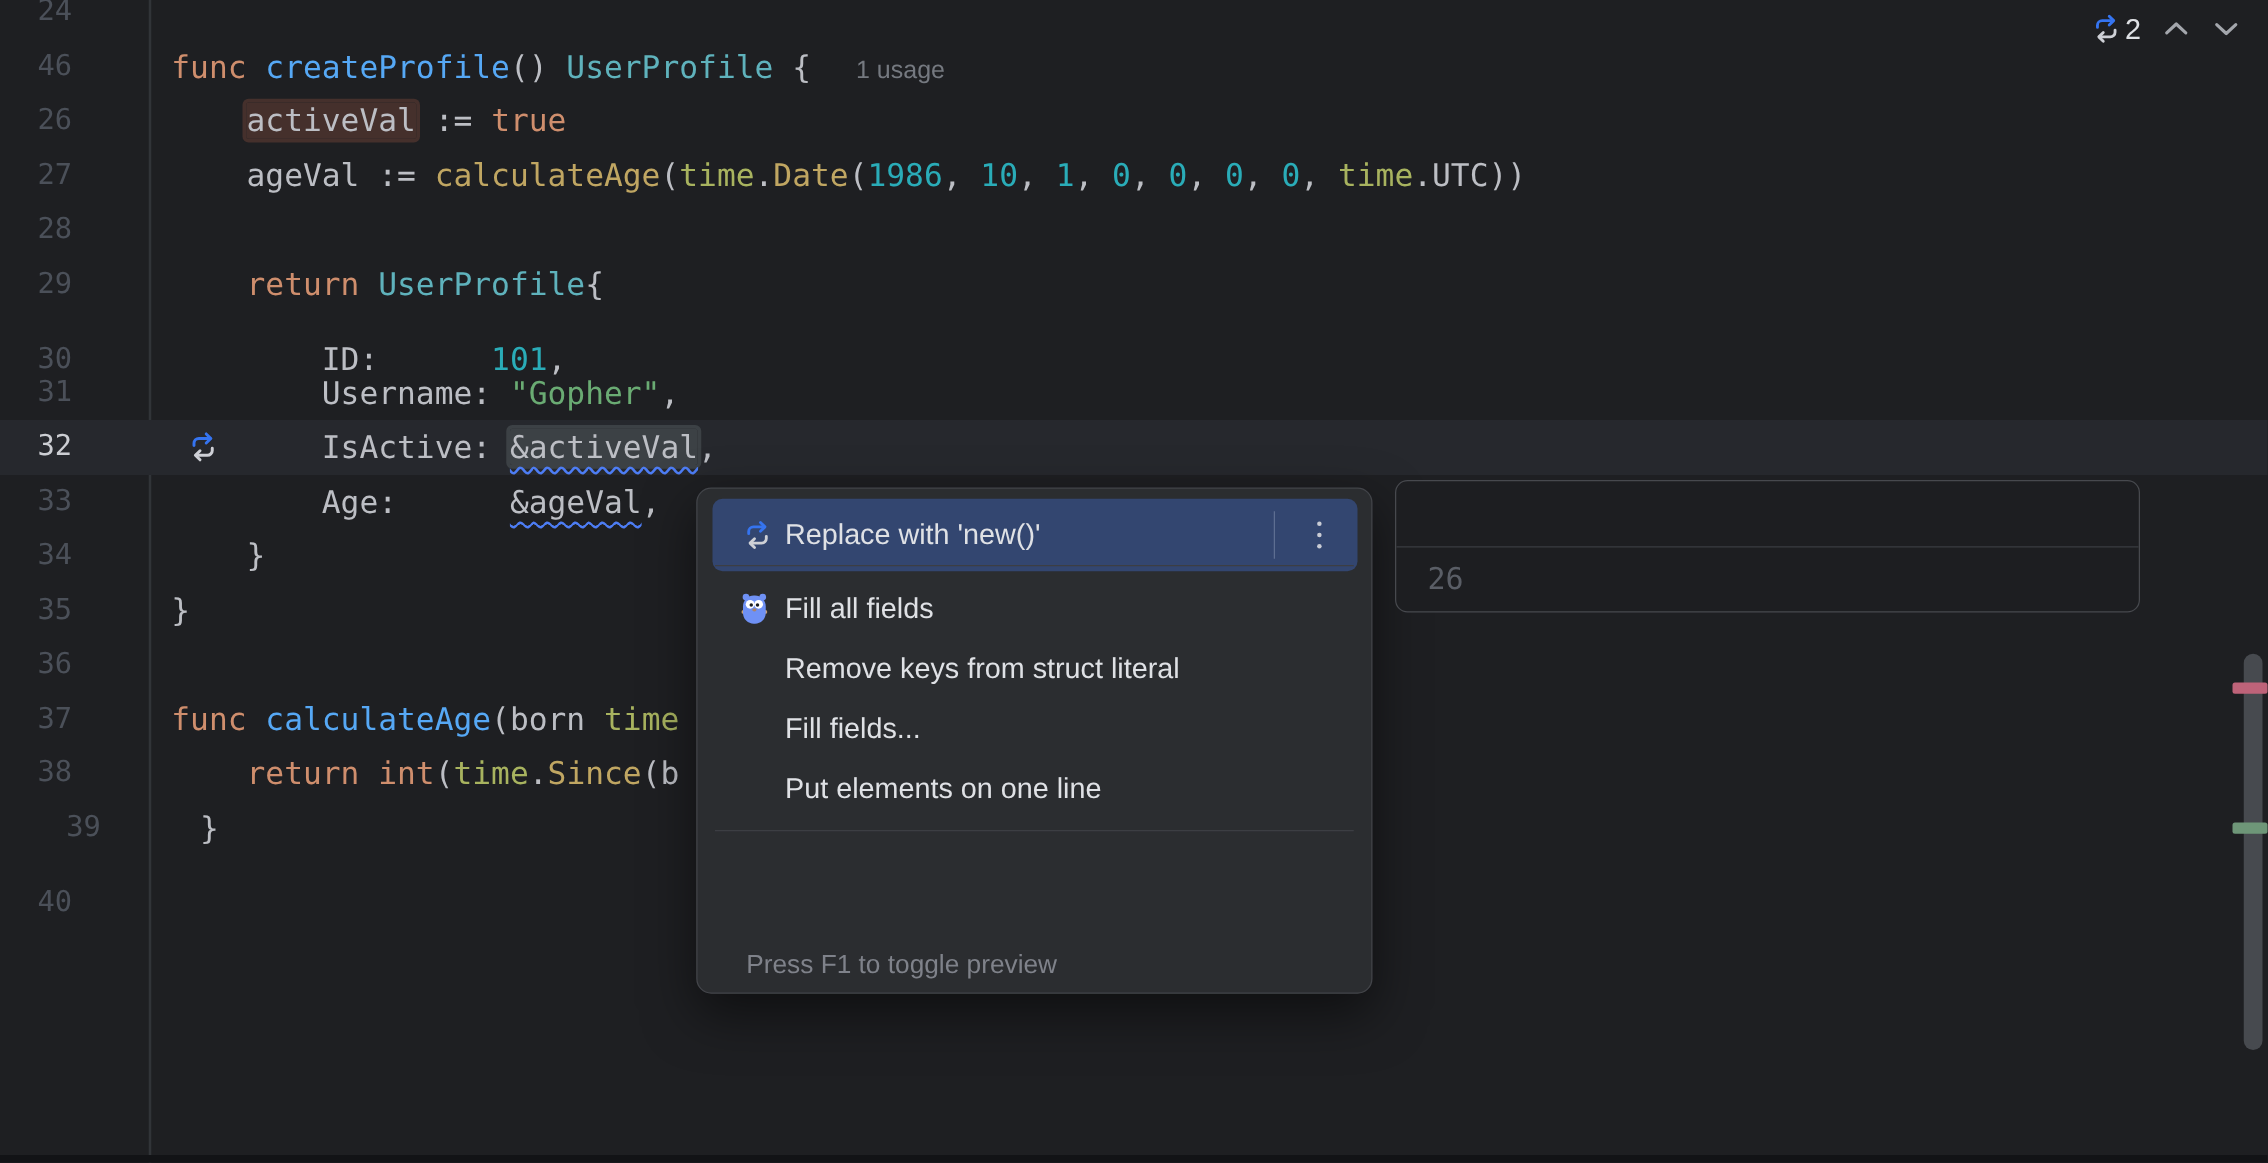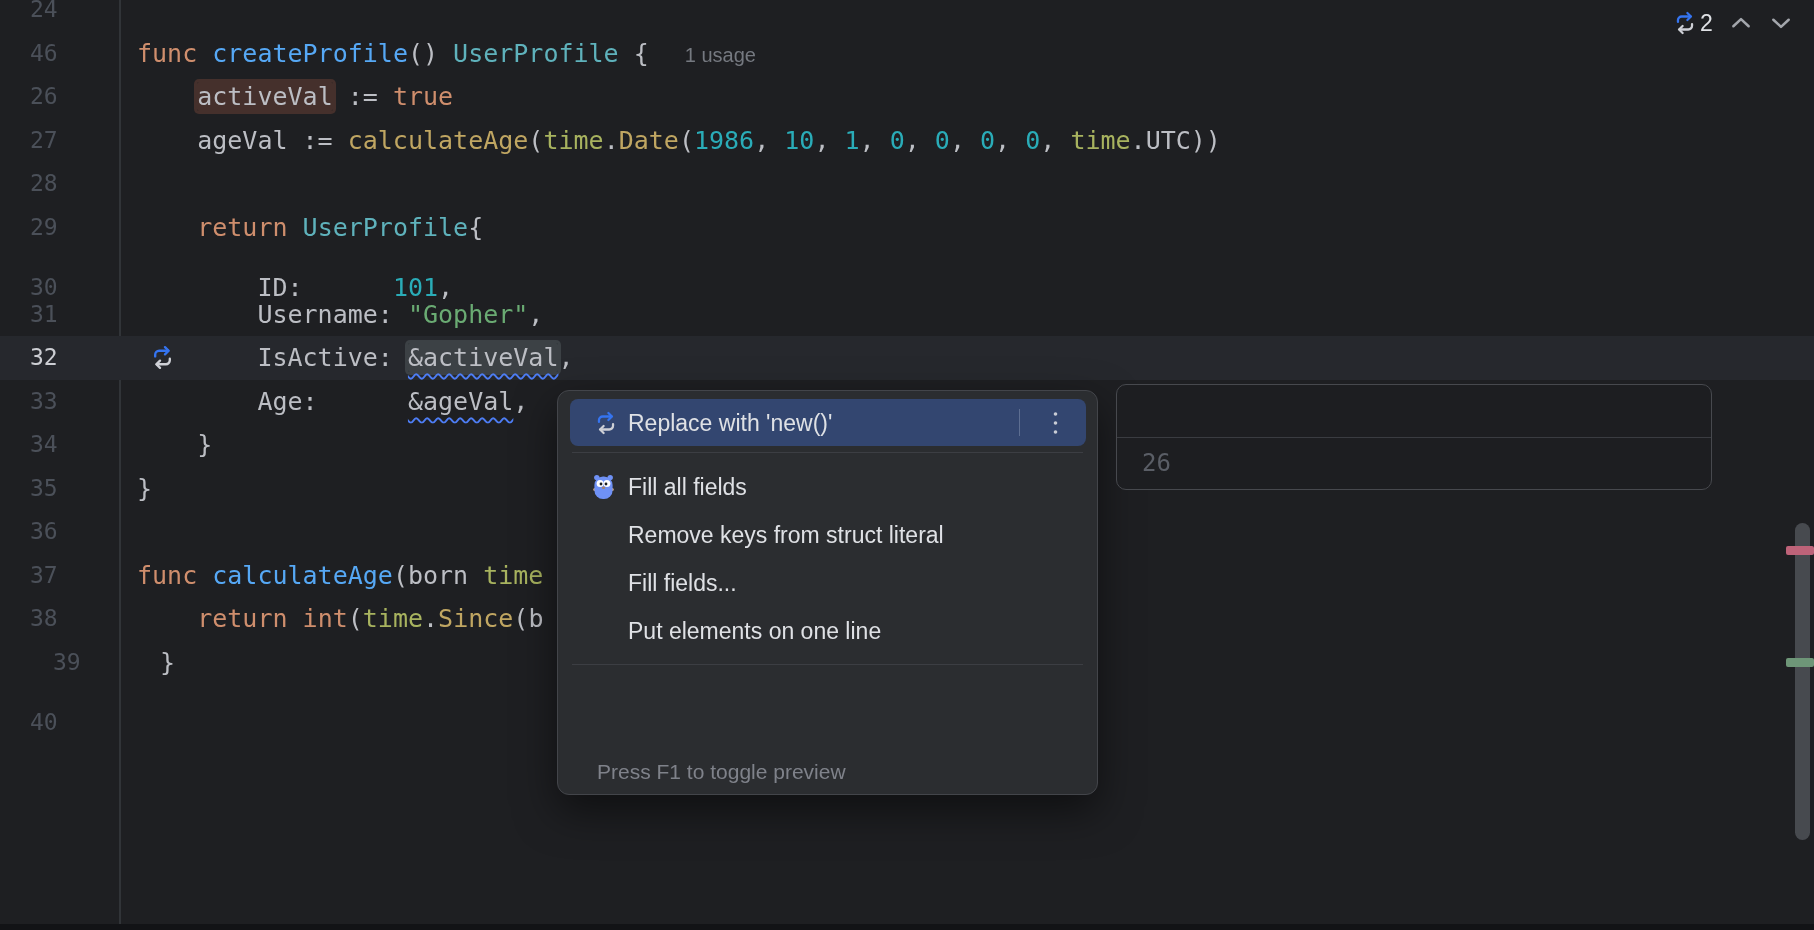--- a/index.html
+++ b/index.html
@@ -20,21 +20,21 @@
   .box-gray{background:var(--boxGray);box-shadow:0 0 0 3px var(--boxGray);border-radius:2px;text-align:center;}
   .wavy{text-decoration:underline;text-decoration-style:wavy;text-decoration-color:var(--wavy);text-decoration-thickness:1.6px;text-underline-offset:7px;}
   .hint{font-family:"Liberation Sans",sans-serif;font-size:20px;color:var(--hintCol);margin-left:36px;}
   #intention-gutter-icon{position:absolute;left:149px;top:344px;width:27px;height:27px;z-index:2;}
 
   
   #intention-popup{position:absolute;left:557px;top:390px;width:541px;height:405px;background:var(--popupBg);
     border:1px solid var(--popupBorder);border-radius:12px;z-index:5;box-shadow:0 16px 42px rgba(0,0,0,.5);}
   .menu-item{position:absolute;left:0;right:0;height:48px;}
   .menu-label{position:absolute;left:70px;top:50%;transform:translateY(-50%);font-family:"Liberation Sans",sans-serif;font-size:23px;color:var(--menuText);white-space:nowrap;}
-  #menu-item-replace{position:absolute;left:12px;right:11px;top:8px;height:47px;background:var(--menuSelBg);border-radius:8px;}
+  #menu-item-replace{position:absolute;left:12px;right:11px;top:8px;height:58px;background:var(--menuSelBg);border-radius:8px;}
   #menu-item-replace .menu-label{left:58px;}
   #menu-item-replace .mi-icon{position:absolute;left:23px;top:50%;transform:translateY(-50%);width:26px;height:26px;}
   .mi-icon{position:absolute;left:33px;top:50%;transform:translateY(-50%);width:25px;height:26px;}
   .sel-divider{position:absolute;right:66px;top:10px;bottom:10px;width:1.5px;background:var(--menuSelDivider);}
   .kebab{position:absolute;right:28px;top:50%;transform:translateY(-50%);width:5px;height:26px;}
   .menu-sep{position:absolute;left:14px;right:14px;height:1px;background:var(--popupSep);}
   #menu-footer{position:absolute;left:39px;top:362px;height:38px;line-height:38px;font-family:"Liberation Sans",sans-serif;font-size:21px;color:var(--footerText);white-space:nowrap;}
 
   
   #preview-panel{position:absolute;left:1116px;top:384px;width:596px;height:106px;background:var(--panelBg);

